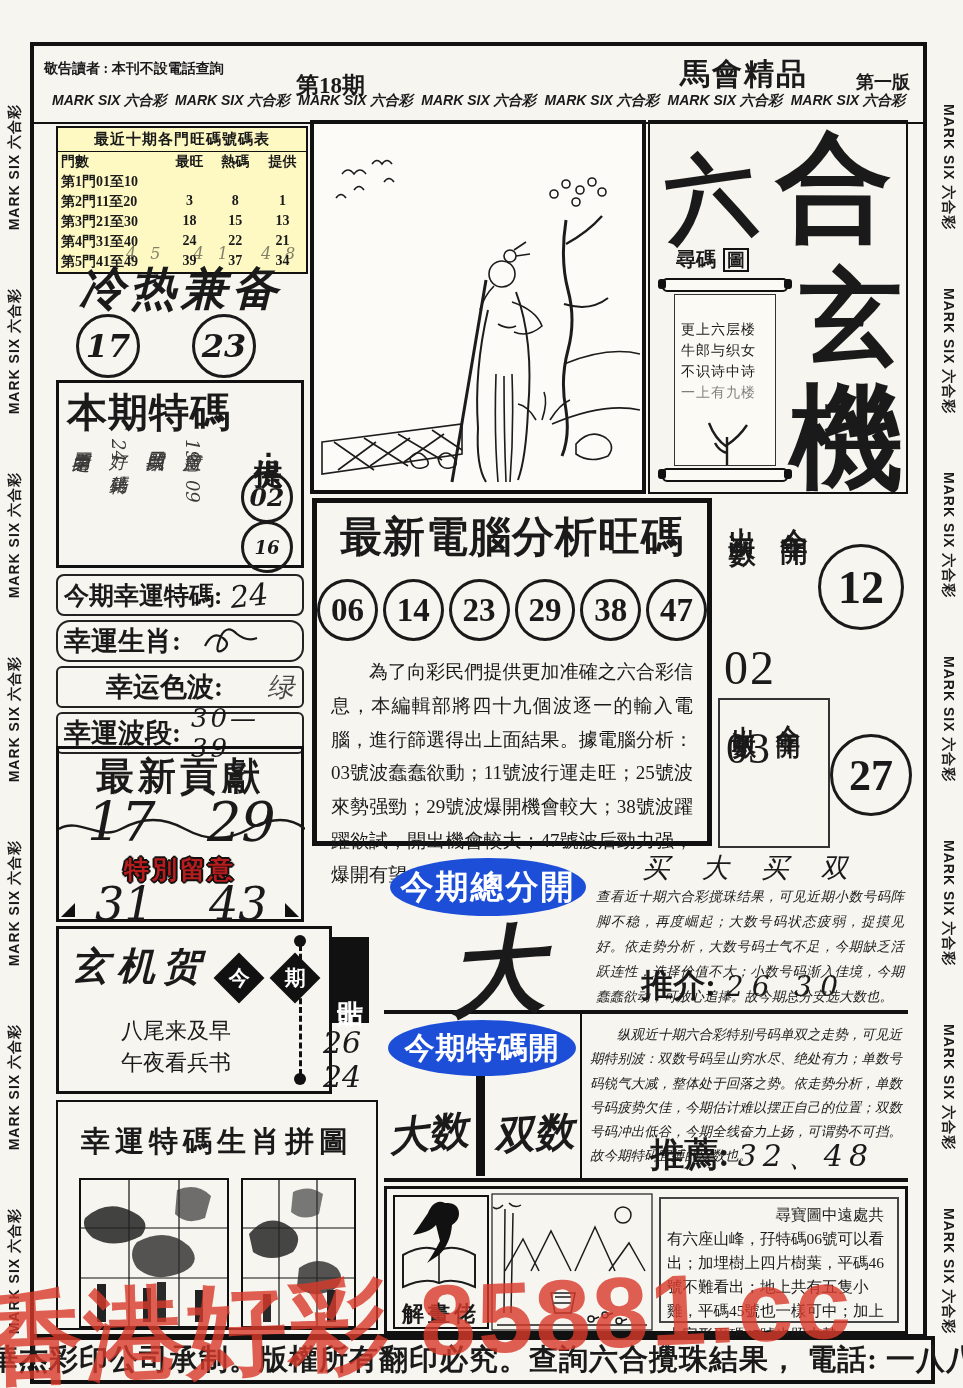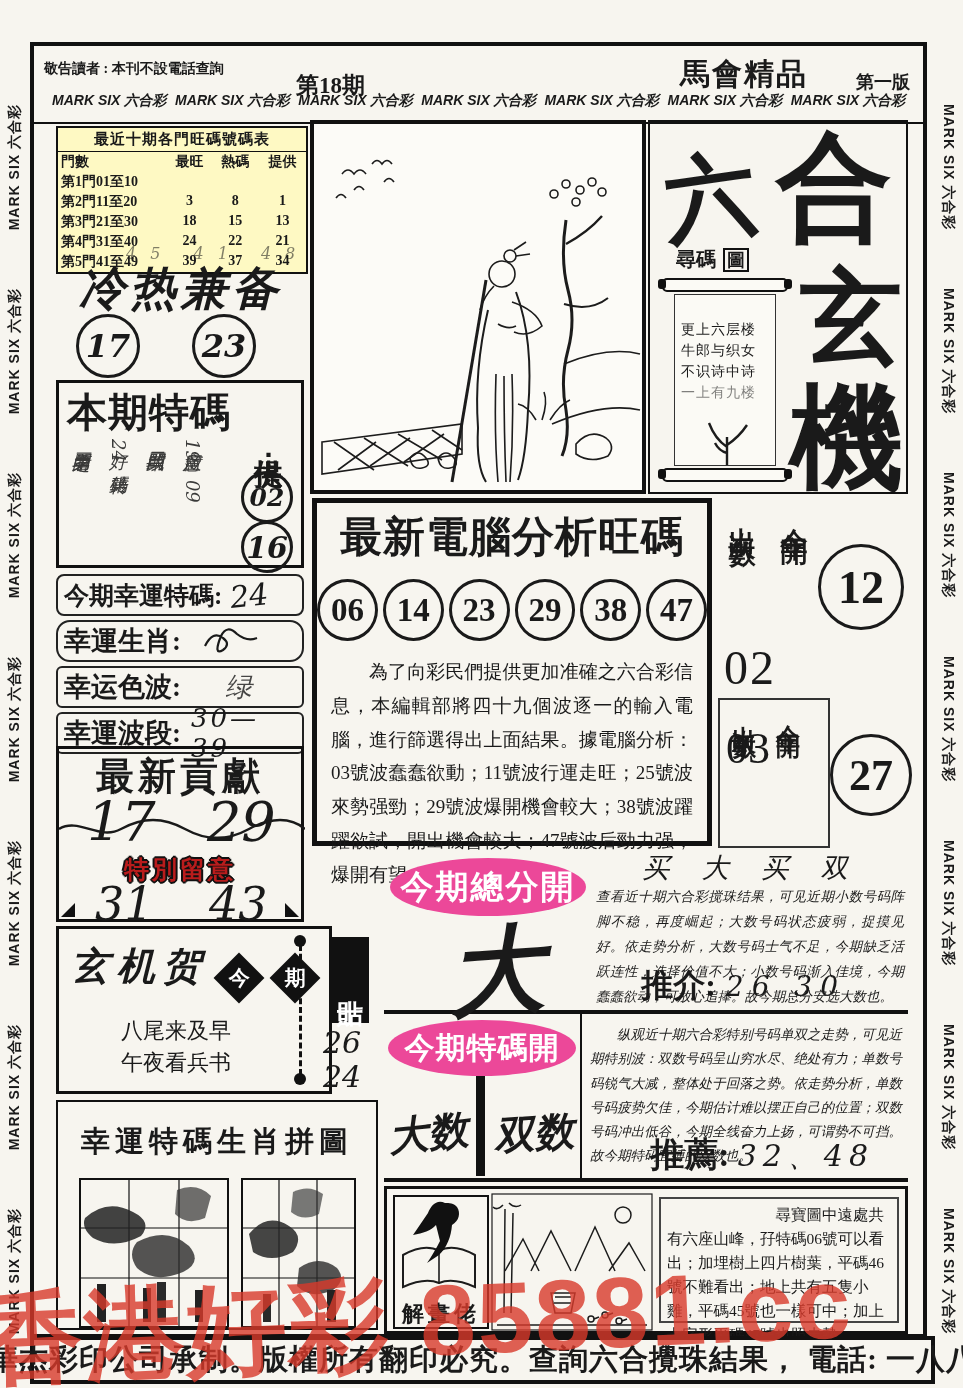--- a/index.html
+++ b/index.html
@@ -23,21 +23,21 @@
   .hot-table{left:22px;top:80px;width:248px;border:2px solid #111;background:#fef9c3;}
   .hot-table .tt{font:bold 15px "Liberation Serif",serif;text-align:center;padding:2px 0;border-bottom:1.5px solid #111;letter-spacing:1px;}
   .hot-grid{display:grid;grid-template-columns:44% 18% 19% 19%;font:bold 14px "Liberation Serif",serif;}
   .hot-grid div{padding:1px 2px;text-align:center;white-space:nowrap;}
   .hot-grid .g{text-align:left;padding-left:3px;}
   
   .box{border:3px solid #111;box-sizing:border-box;background:transparent;}
   .diamond{display:inline-flex;width:36px;height:36px;background:#111;transform:rotate(45deg);align-items:center;justify-content:center;margin:0 8px;vertical-align:-6px;}
   .diamond>span{transform:rotate(-45deg);color:#fff;font:bold 21px "Liberation Serif",serif;}
   .outline-txt{color:#b91c1c;font-weight:bold;text-shadow:-2px 0 #111,2px 0 #111,0 -2px #111,0 2px #111,-1px -1px #111,1px 1px #111,1px -1px #111,-1px 1px #111;}
-  .oval{background:#ec4899;color:#fff;border-radius:50%;display:flex;align-items:center;justify-content:center;font-weight:bold;}
+  .oval{background:#1d4ed8;color:#fff;border-radius:50%;display:flex;align-items:center;justify-content:center;font-weight:bold;}
   .dashline{border-left:3px dashed #111;}
   .dot{width:12px;height:12px;background:#111;border-radius:50%;}
   .tri{width:0;height:0;border-style:solid;}
   .para{text-align:justify;}
   #watermark{position:absolute;left:-18px;top:1256px;font:900 100px "Liberation Sans",sans-serif;color:#d93a2b;opacity:.8;transform:rotate(-2.5deg);letter-spacing:2px;white-space:nowrap;z-index:60;pointer-events:none;}
   svg{display:block;}
 </style>
 </head>
 <body>
 
@@ -119,36 +119,36 @@
     <div class="abs box" style="left:22px;top:334px;width:248px;height:188px;border-width:3px;">
       <div class="abs b" style="left:8px;top:2px;font-size:40px;letter-spacing:1px;">本期特碼</div>
       <div class="abs v b" style="right:12px;top:54px;font-size:29px;">提供：</div>
       <div class="abs" style="left:10px;top:56px;height:126px;display:flex;gap:13px;">
         <span class="v hand" style="font-size:18px;opacity:.85;">第三門之中看</span>
         <span class="v hand" style="font-size:18px;opacity:.85;">好24碼转第</span>
         <span class="v hand" style="font-size:18px;opacity:.85;">二門或第三門</span>
         <span class="v hand" style="font-size:18px;opacity:.85;">应留意19、09</span>
       </div>
       <div class="abs circle hand" style="right:8px;top:88px;width:46px;height:46px;font-size:25px;">02</div>
-      <div class="abs circle hand" style="right:8px;top:138px;width:46px;height:46px;font-size:30px;">16</div>
+      <div class="abs circle hand" style="right:8px;top:138px;width:46px;height:46px;font-size:18px;">16</div>
     </div>
 
     <div class="abs" style="left:22px;top:528px;width:248px;">
       <div style="border:2.5px solid #222;border-radius:8px;height:38px;margin-bottom:4px;display:flex;align-items:center;padding:0 6px;">
         <span class="b" style="font-size:25px;white-space:nowrap;">今期幸運特碼:</span>
         <span class="hand" style="font-size:30px;margin-left:8px;transform:rotate(-6deg);">24</span>
       </div>
       <div style="border:2.5px solid #222;border-radius:14px;height:38px;margin-bottom:4px;display:flex;align-items:center;padding:0 6px;">
         <span class="b" style="font-size:27px;white-space:nowrap;">幸運生肖:</span>
         <svg width="64" height="30" viewBox="0 0 64 30" style="margin-left:16px;">
           <path d="M8,20 q8,-16 18,-8 q8,6 0,12 q-10,6 -2,-14 q6,-12 16,-2 q10,8 20,4" fill="none" stroke="#1a1a1a" stroke-width="2.2"></path>
         </svg>
       </div>
       <div style="border:2.5px solid #222;border-radius:6px;height:38px;margin-bottom:4px;display:flex;align-items:center;padding:0 6px;">
-        <span class="b" style="font-size:27px;white-space:nowrap;">幸运色波:</span>
+        <span class="b" style="font-size:27px;white-space:nowrap;margin-left:42px;">幸运色波:</span>
         <span class="hand" style="font-size:27px;margin-left:44px;opacity:.8;">绿</span>
       </div>
       <div style="border:2.5px solid #222;border-radius:6px;height:38px;display:flex;align-items:center;padding:0 6px;">
         <span class="b" style="font-size:27px;white-space:nowrap;">幸運波段:</span>
         <span class="hand" style="font-size:26px;margin-left:10px;letter-spacing:3px;">30—39</span>
       </div>
     </div>
 
     <div class="abs box" style="left:22px;top:700px;width:248px;height:176px;">
       <div class="abs b" style="left:0;top:2px;width:100%;text-align:center;font-size:38px;letter-spacing:4px;">最新貢獻</div>

